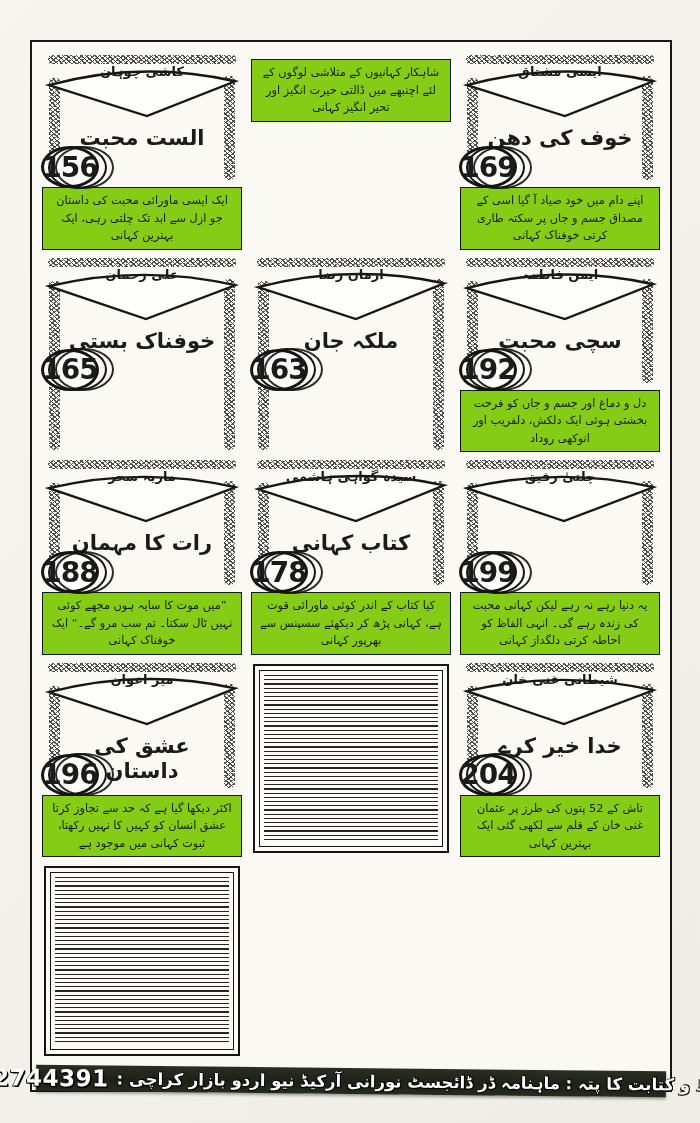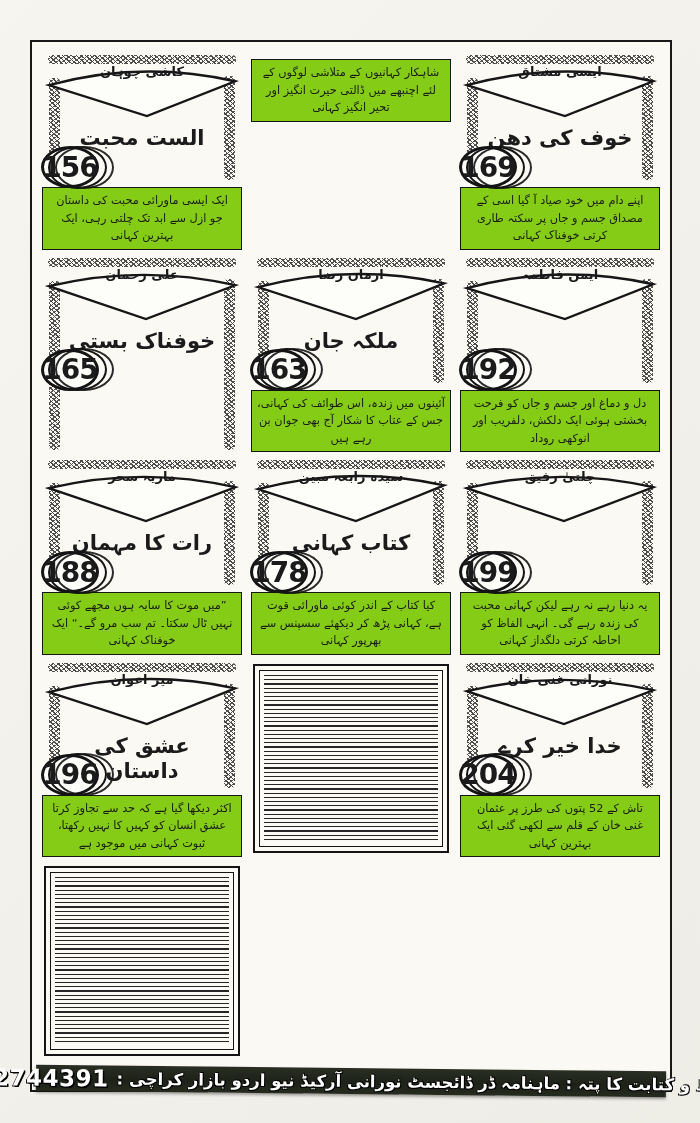--- a/index.html
+++ b/index.html
@@ -196,34 +196,34 @@
             <div class="garland gright"></div>
             <svg class="flap" viewBox="0 0 200 64" preserveAspectRatio="none">
                 <path d="M5,27 Q100,2 195,23 L105,60 Z" fill="#fdfdfa" stroke="#161616" stroke-width="2.4"></path>
               </svg>
             <div class="author" dir="rtl">ارمان رضا</div>
             <div class="btitle" dir="rtl">ملکہ جان</div>
             <div class="badge">
                 <span class="num">163</span>
               </div>
           </div>
-          <div class="desc" dir="rtl">آئینوں میں زندہ، اس طوائف کی کہانی، جس کے عتاب کا شکار آج بھی جوان بن رہے ہیں</div>
         </div>
       </div>
 
       <div class="cell">
         <div class="entry">
           <div class="curtain">
             <div class="garland gtop"></div>
             <div class="garland gleft"></div>
             <div class="garland gright"></div>
             <svg class="flap" viewBox="0 0 200 64" preserveAspectRatio="none">
                 <path d="M5,28 Q100,2 195,24 L105,60 Z" fill="#fdfdfa" stroke="#161616" stroke-width="2.4"></path>
               </svg>
             <div class="author" dir="rtl">ایمن فاطمہ</div>
+            <div class="btitle" dir="rtl">سچی محبت</div>
             <div class="badge">
                 <span class="num">192</span>
               </div>
           </div>
           <div class="desc" dir="rtl">دل و دماغ اور جسم و جاں کو فرحت بخشتی ہوئی ایک دلکش، دلفریب اور انوکھی روداد</div>
         </div>
       </div>
 
       <div class="cell">
         <div class="entry">
@@ -246,21 +246,21 @@
 
       <div class="cell">
         <div class="entry">
           <div class="curtain">
             <div class="garland gtop"></div>
             <div class="garland gleft"></div>
             <div class="garland gright"></div>
             <svg class="flap" viewBox="0 0 200 64" preserveAspectRatio="none">
                 <path d="M5,27 Q100,2 195,23 L105,60 Z" fill="#fdfdfa" stroke="#161616" stroke-width="2.4"></path>
               </svg>
-            <div class="author" dir="rtl">سیدہ رابعہ مبین</div>
+            <div class="author" dir="rtl">سیدہ گواہی ہاشمی</div>
             <div class="btitle" dir="rtl">کتاب کہانی</div>
             <div class="badge">
                 <span class="num">178</span>
               </div>
           </div>
           <div class="desc" dir="rtl">کیا کتاب کے اندر کوئی ماورائی قوت ہے، کہانی پڑھ کر دیکھئے سسپنس سے بھرپور کہانی</div>
         </div>
       </div>
 
 
@@ -311,21 +311,21 @@
 
       <div class="cell">
         <div class="entry">
           <div class="curtain">
             <div class="garland gtop"></div>
             <div class="garland gleft"></div>
             <div class="garland gright"></div>
             <svg class="flap" viewBox="0 0 200 64" preserveAspectRatio="none">
                 <path d="M5,26 Q100,3 195,25 L104,60 Z" fill="#fdfdfa" stroke="#161616" stroke-width="2.4"></path>
               </svg>
-            <div class="author" dir="rtl">نورانی غنی خان</div>
+            <div class="author" dir="rtl">شیطانی غنی خان</div>
             <div class="btitle" dir="rtl">خدا خیر کرے</div>
             <div class="badge">
                 <span class="num">204</span>
               </div>
           </div>
           <div class="desc" dir="rtl">تاش کے 52 پتوں کی طرز پر عثمان غنی خان کے قلم سے لکھی گئی ایک بہترین کہانی</div>
         </div>
       </div>
 
       <div class="cell">

